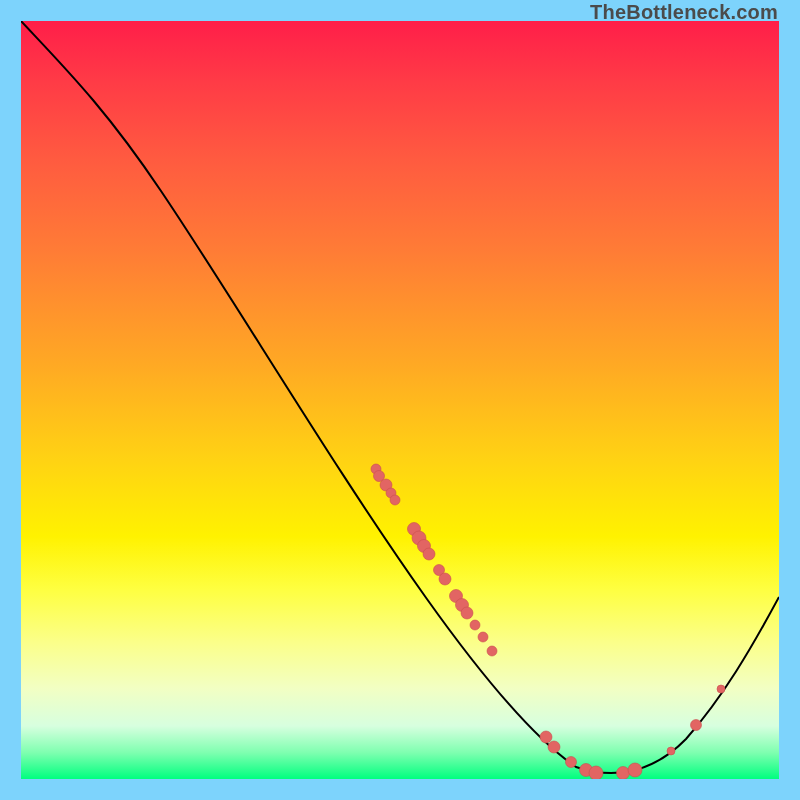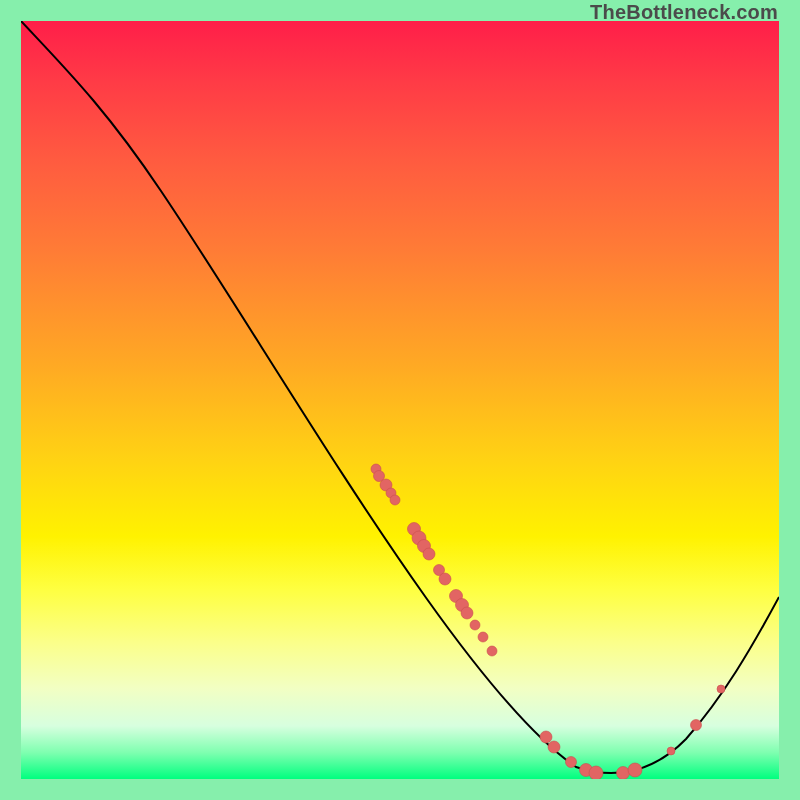--- a/index.html
+++ b/index.html
@@ -8,21 +8,21 @@
     width: 800px;
     height: 800px;
     background: #000000;
     overflow: hidden;
     font-family: Arial, Helvetica, sans-serif;
   }
   .stage {
     position: relative;
     width: 800px;
     height: 800px;
-    background: #86efac;
+    background: #7dd3fc;
   }
   .plot-area {
     position: absolute;
     left: 21px;
     top: 21px;
     width: 758px;
     height: 758px;
     overflow: hidden;
   }
   .gradient {

